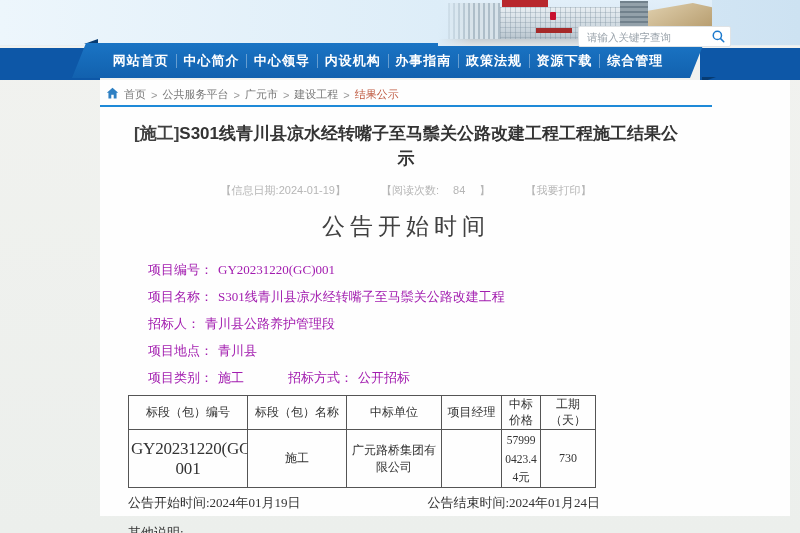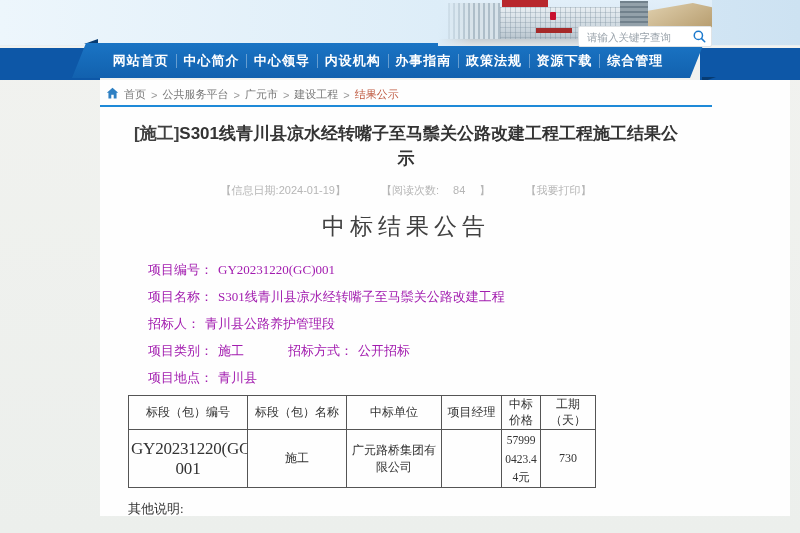--- a/index.html
+++ b/index.html
@@ -28,21 +28,21 @@
   .ph-emblem { left:112px; top:12px; width:6px; height:8px; background:#c8102e; border-radius:1px; z-index:3; }
   .ph-banner { left:98px; top:28px; width:36px; height:5px; background:#a52a2a; z-index:3; }
   .ph-towerdark { left:182px; top:1px; width:28px; height:45px;
            background:repeating-linear-gradient(180deg,#71818c 0 2px,#93a1aa 2px 5px); }
   .ph-gold { left:210px; top:3px; width:64px; height:43px;
            background:linear-gradient(150deg,#e0d0ae 0%,#bba275 70%,#a8905f 100%);
            clip-path:polygon(0 18%,70% 0,100% 10%,100% 100%,0 100%); }
   .ph-plaza { left:0; bottom:0; width:274px; height:7px;
            background:linear-gradient(180deg,#c6cdd2,#e2e6e8); z-index:4; }
   
-  .search-box { position:absolute; left:578px; top:26px; width:134px; height:21px; z-index:10;
+  .search-box { position:absolute; left:578px; top:26px; width:153px; height:21px; z-index:10;
            background:#fff; border:1px solid #dfe3e6; border-radius:2px;
            display:flex; align-items:center; padding:0 4px 0 8px; }
   .search-box input { border:none; outline:none; flex:1; min-width:0; font-size:10.5px; color:#333;
            font-family:"Liberation Sans",sans-serif; background:transparent; }
   .search-box input::placeholder { color:#9aa3ab; }
   .search-icon { display:flex; align-items:center; cursor:pointer; }
   
   .nav-side { position:absolute; top:48px; height:32px; background:#0d57a7; z-index:1; }
   .nav-side.left { left:0; width:100px; }
   .nav-side.right { left:700px; width:100px; }
@@ -168,28 +168,28 @@
     <div class="title">
       <span class="tag">[施工]</span><span>S301线青川县凉水经转嘴子至马鬃关公路改建工程工程施工结果公示</span>
     </div>
 
     <div class="meta">
       <span class="meta-item">【信息日期:2024-01-19】</span>
       <span class="meta-item"><span>【阅读次数:</span><span class="sp"></span><span>84</span><span class="sp"></span><span>】</span></span>
       <span class="meta-item print">【我要打印】</span>
     </div>
 
-    <div class="notice-heading">中标结果公告</div>
+    <div class="notice-heading">公告开始时间</div>
 
     <div class="fields">
         <div class="field-row"><span class="field-pair"><span class="field-label">项目编号：</span><span class="field-value">GY20231220(GC)001</span></span></div>
         <div class="field-row"><span class="field-pair"><span class="field-label">项目名称：</span><span class="field-value">S301线青川县凉水经转嘴子至马鬃关公路改建工程</span></span></div>
         <div class="field-row"><span class="field-pair"><span class="field-label">招标人：</span><span class="field-value">青川县公路养护管理段</span></span></div>
+        <div class="field-row"><span class="field-pair"><span class="field-label">项目地点：</span><span class="field-value">青川县</span></span></div>
         <div class="field-row"><span class="field-pair"><span class="field-label">项目类别：</span><span class="field-value">施工</span></span><span class="field-pair"><span class="field-label">招标方式：</span><span class="field-value">公开招标</span></span></div>
-        <div class="field-row"><span class="field-pair"><span class="field-label">项目地点：</span><span class="field-value">青川县</span></span></div>
       </div>
 
     <table class="bid-table">
       <colgroup>
         <col class="c0">
           <col class="c1">
           <col class="c2">
           <col class="c3">
           <col class="c4">
           <col class="c5">
@@ -209,17 +209,21 @@
             <td class="c0">GY20231220(GC)001-001</td>
             <td class="c1">施工</td>
             <td class="c2">广元路桥集团有限公司</td>
             <td class="c3"></td>
             <td class="c4">579990423.44元</td>
             <td class="c5">730</td>
           </tr>
         </tbody>
     </table>
 
+    <div class="times">
+      <span>公告开始时间:2024年01月19日</span>
+      <span>公告结束时间:2024年01月24日</span>
+    </div>
 
     <div class="other">其他说明:</div>
 
   </div>
 </div>
 
 </body></html>

